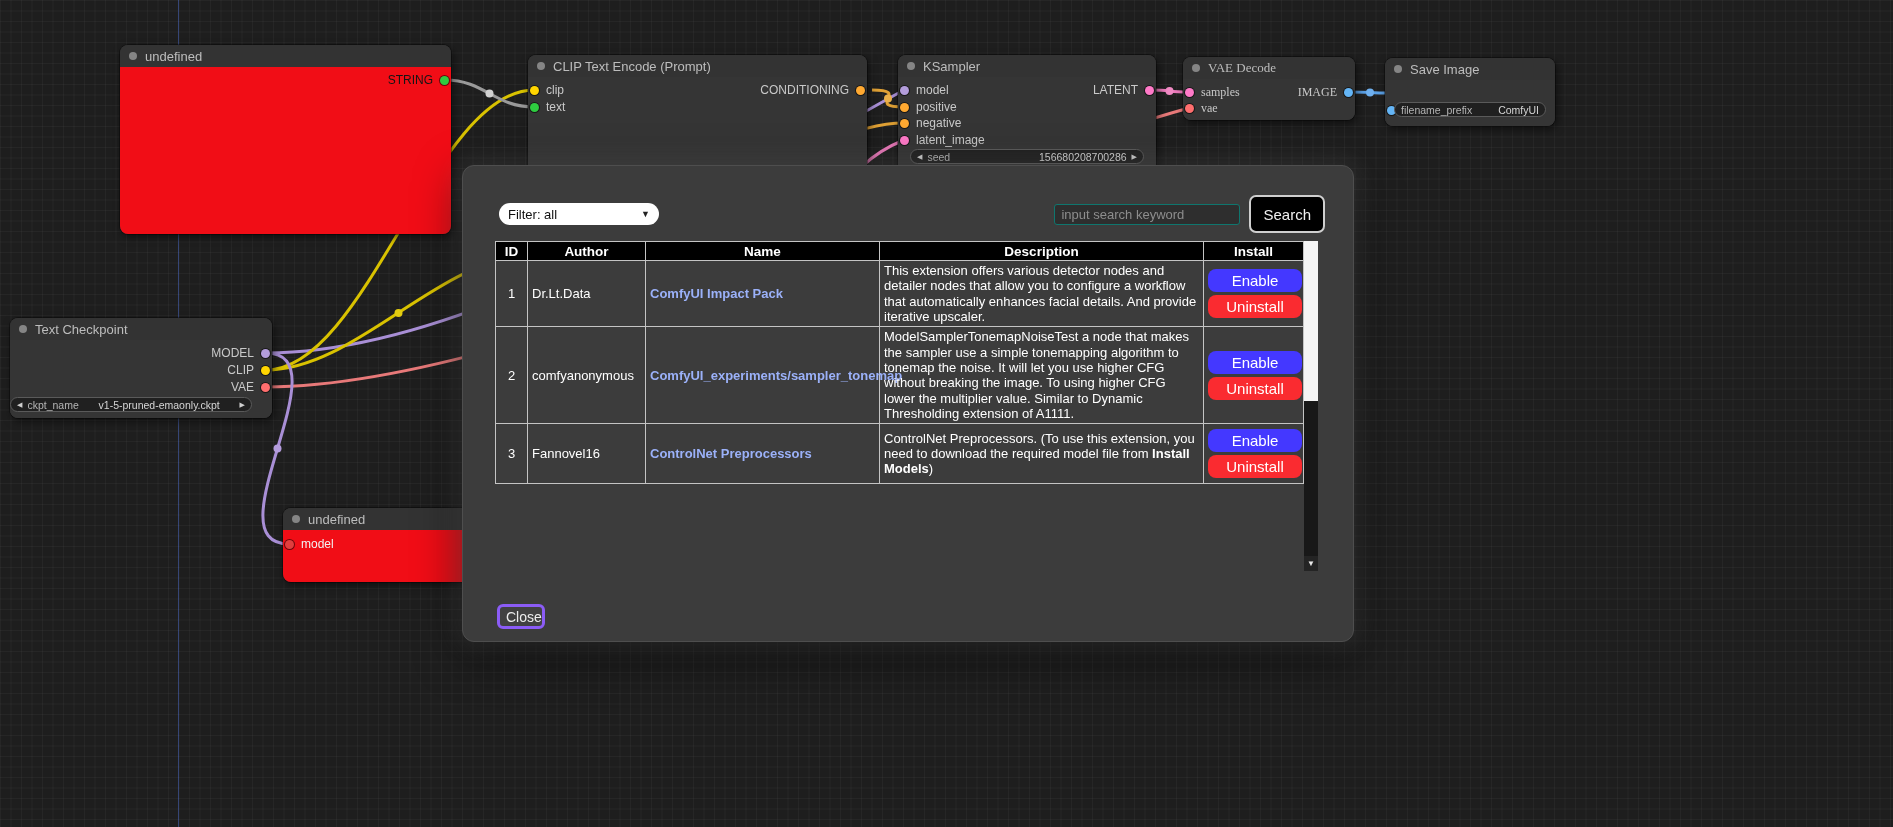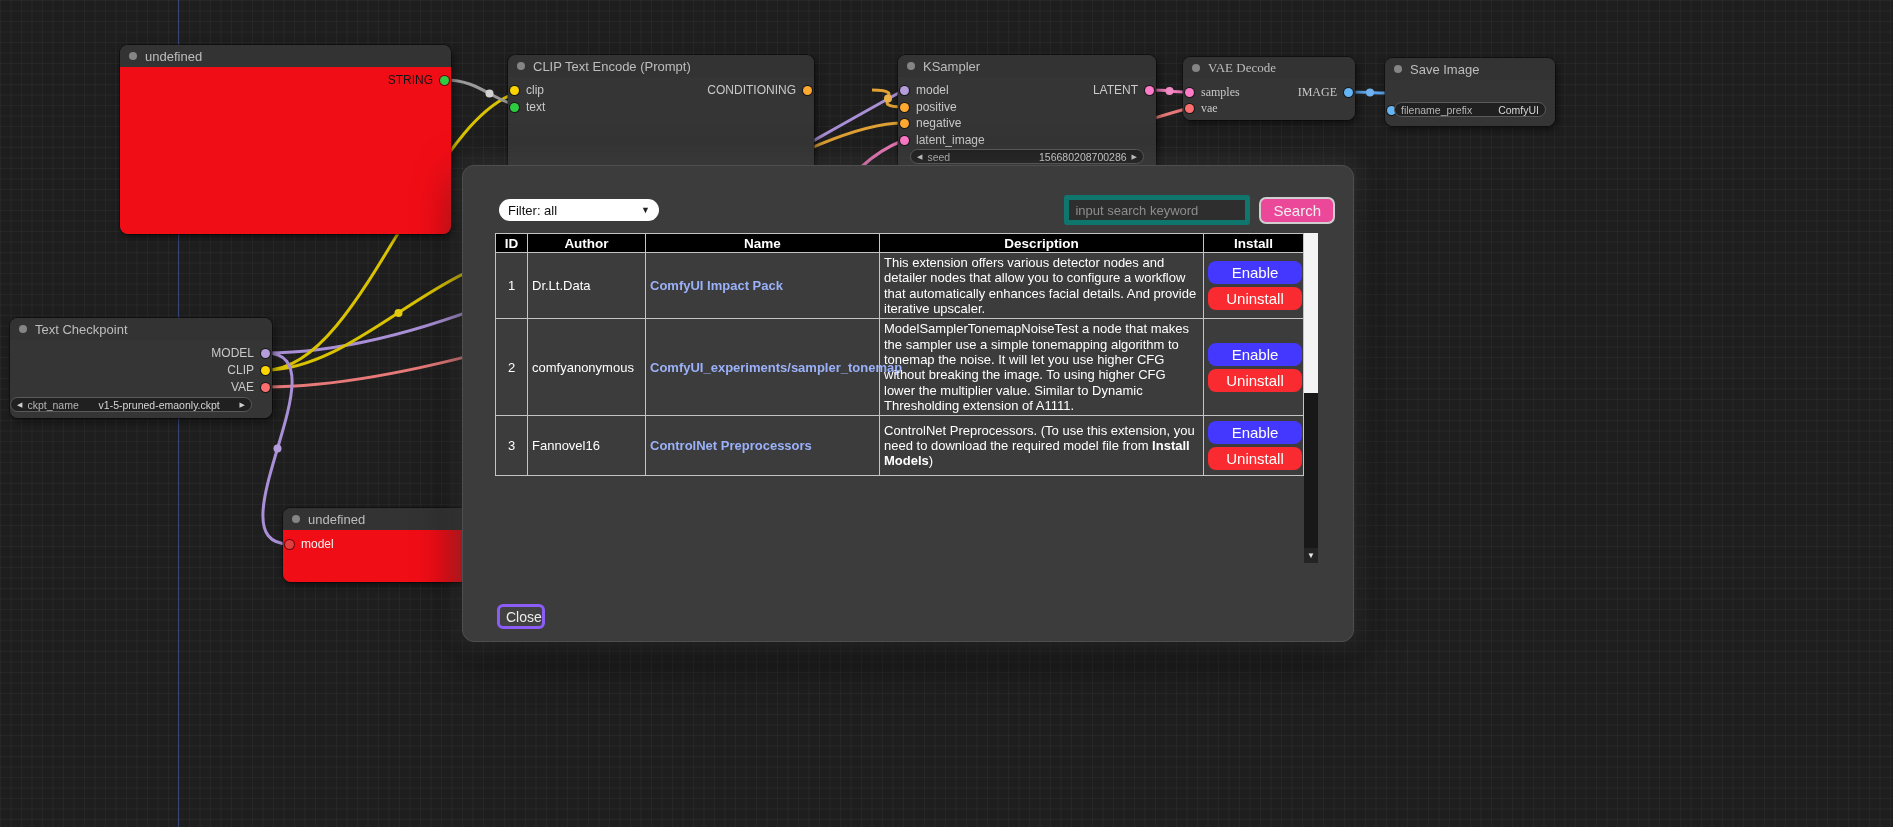--- a/index.html
+++ b/index.html
@@ -27,29 +27,29 @@
   .slot-label.light{color:#f2f2f2;}
   .widget{position:absolute;height:15px;background:#202020;border:1px solid #5a5a5a;border-radius:9px;
     display:flex;align-items:center;padding:0 6px;gap:5px;font-size:10.5px;color:#b5b5b5;box-sizing:border-box;}
   .widget .arrow{font-size:7px;color:#cfcfcf;flex:none;}
   .widget .wlabel{flex:none;}
   .widget .wvalue{flex:1;text-align:right;color:#d5d5d5;overflow:hidden;white-space:nowrap;}
   
   .modal{position:absolute;left:462px;top:165px;width:890px;height:475px;background:#3c3c3c;
     border:1px solid #4e4e4e;border-radius:12px;z-index:10;
     box-shadow:0 0 26px 5px rgba(255,255,255,0.10), 0 12px 45px rgba(0,0,0,0.65);}
-  .modal-toolbar{display:flex;justify-content:space-between;align-items:center;margin:29px 18px 8px 36px;}
+  .modal-toolbar{display:flex;justify-content:space-between;align-items:center;margin:29px 28px 8px 36px;}
   .filter-select{width:160px;height:22px;background:#ffffff;border-radius:11px;display:flex;align-items:center;
     justify-content:space-between;padding:0 9px;box-sizing:border-box;color:#101010;font-size:13px;cursor:default;}
   .filter-select .caret{font-size:9px;color:#222;}
   .search-group{display:flex;align-items:center;gap:9px;}
-  .search-input{width:186px;height:30px;background:#2e2e2e;border:5px solid #0f766e;border-radius:3px;
+  .search-input{width:186px;height:21px;background:#2e2e2e;border:1px solid #0f766e;border-radius:3px;
     color:#e5e5e5;font-size:13px;padding:0 6px;box-sizing:border-box;font-family:"Liberation Sans",sans-serif;}
   .search-input::placeholder{color:#8d8d8d;}
-  .search-btn{height:27px;padding:0 12px;background:#ec4899;border:2px solid #cfcfcf;border-radius:7px;
+  .search-btn{height:38px;padding:0 12px;background:#000000;border:2px solid #cfcfcf;border-radius:7px;
     color:#f0f0f0;font-size:15px;cursor:pointer;font-family:"Liberation Sans",sans-serif;}
   .table-wrap{display:flex;align-items:flex-start;margin:0 32px;height:330px;}
   table.ext{border-collapse:collapse;width:808px;table-layout:fixed;}
   table.ext th{background:#000;color:#fff;font-weight:bold;font-size:13.5px;height:18px;border:1px solid #c4c4c4;padding:0;}
   table.ext td{border:1px solid #c4c4c4;color:#fff;font-size:13px;vertical-align:middle;padding:2px 4px;}
   td.col-id{text-align:center;}
   td.col-name{font-weight:bold;}
   td.col-name .link{color:#9bb1f9;cursor:pointer;}
   td.col-desc{font-size:12.5px;line-height:1.18;}
   td.col-install{text-align:center;padding:3px 2px;}
@@ -101,21 +101,21 @@
       <span class="node-title">undefined</span>
     </div>
     <div class="node-body red">
       <div class="slot out" style="top:6px;">
         <span class="slot-label dark">STRING</span>
         <i class="port" style="background:#2ecc40;"></i>
       </div>
     </div>
   </div>
 
-  <div class="node" style="left:508px;top:55px;width:306px;height:160px;">
+  <div class="node" style="left:528px;top:55px;width:339px;height:160px;">
     <div class="node-header">
       <span class="collapse-dot"></span>
       <span class="node-title">CLIP Text Encode (Prompt)</span>
     </div>
     <div class="node-body">
       <div class="slot in" style="top:6px;">
         <i class="port" style="background:#ffd500;"></i>
         <span>clip</span>
       </div>
       <div class="slot in" style="top:23px;">

